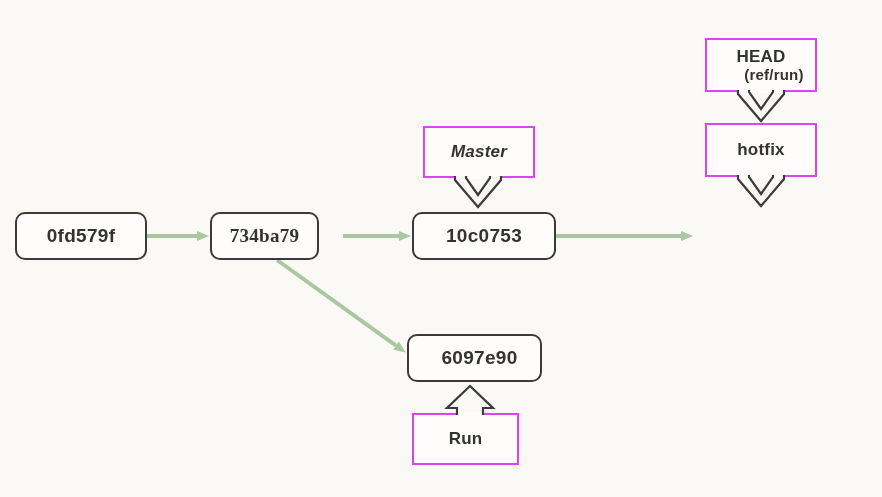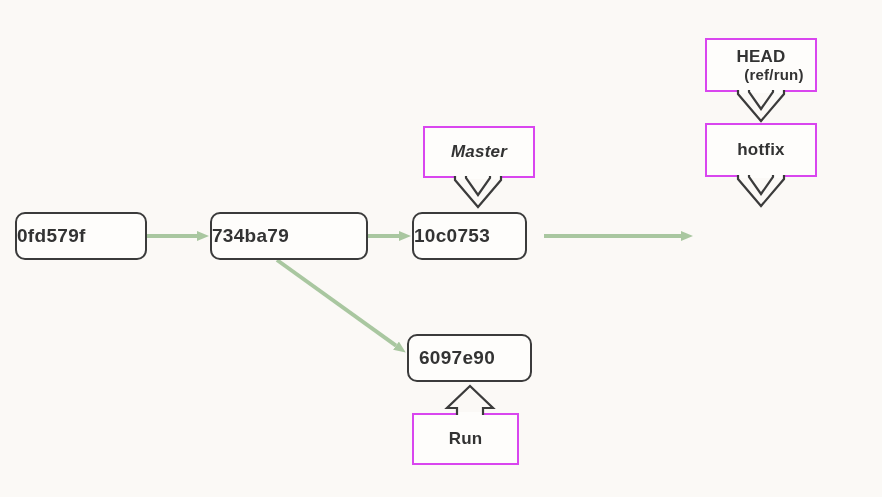--- a/index.html
+++ b/index.html
@@ -17,21 +17,21 @@
     position: absolute; left: 0; top: 0;
     width: 882px; height: 497px;
   }
   .commit {
     position: absolute;
     height: 48px;
     box-sizing: border-box;
     border: 2.5px solid #3b3b3b;
     border-radius: 10px;
     background: #fefdfb;
-    display: flex; align-items: center; 
+    display: flex; align-items: center; justify-content: center;
     font-size: 19px; font-weight: 700; color: #333333;
     letter-spacing: 0.3px;
   }
   .label-box {
     position: absolute;
     box-sizing: border-box;
     border: 2px solid #d946ef;
     background: #fefdfb;
     display: flex; flex-direction: column;
     align-items: center; justify-content: center;
@@ -59,27 +59,27 @@
     </defs>
     <path d="M147,236 L197,236" stroke="#a9c7a0" stroke-width="4" fill="none" marker-end="url(#ah)"></path>
     <path d="M343,236 L399,236" stroke="#a9c7a0" stroke-width="4" fill="none" marker-end="url(#ah)"></path>
     <path d="M544,236 L681,236" stroke="#a9c7a0" stroke-width="4" fill="none" marker-end="url(#ah)"></path>
     <path d="M277,260 L396,345.6" stroke="#a9c7a0" stroke-width="4" fill="none" marker-end="url(#ah)"></path>
   </svg>
 
   <div class="commit" style="left:15px;  top:212px; width:132px;">
     <span>0fd579f</span>
   </div>
-  <div class="commit" style="left:210px; top:212px; width:158px;">
+  <div class="commit" style="left:210px; top:212px; width:109px;font-family:Liberation Serif, serif;">
     <span>734ba79</span>
   </div>
-  <div class="commit" style="left:412px; top:212px; width:115px;">
+  <div class="commit" style="left:412px; top:212px; width:144px;">
     <span>10c0753</span>
   </div>
-  <div class="commit" style="left:407px; top:334px; width:125px;padding-left:10px;">
+  <div class="commit" style="left:407px; top:334px; width:135px;padding-left:10px;">
     <span>6097e90</span>
   </div>
 
   <div class="label-box" style="left:423px; top:126px; width:112px; height:52px;font-style:italic;">
     <span>Master</span>
   </div>
 
   <div class="label-box" style="left:705px; top:38px; width:112px; height:54px;">
     <span>HEAD</span>
     <span class="sub">(ref/run)</span>

